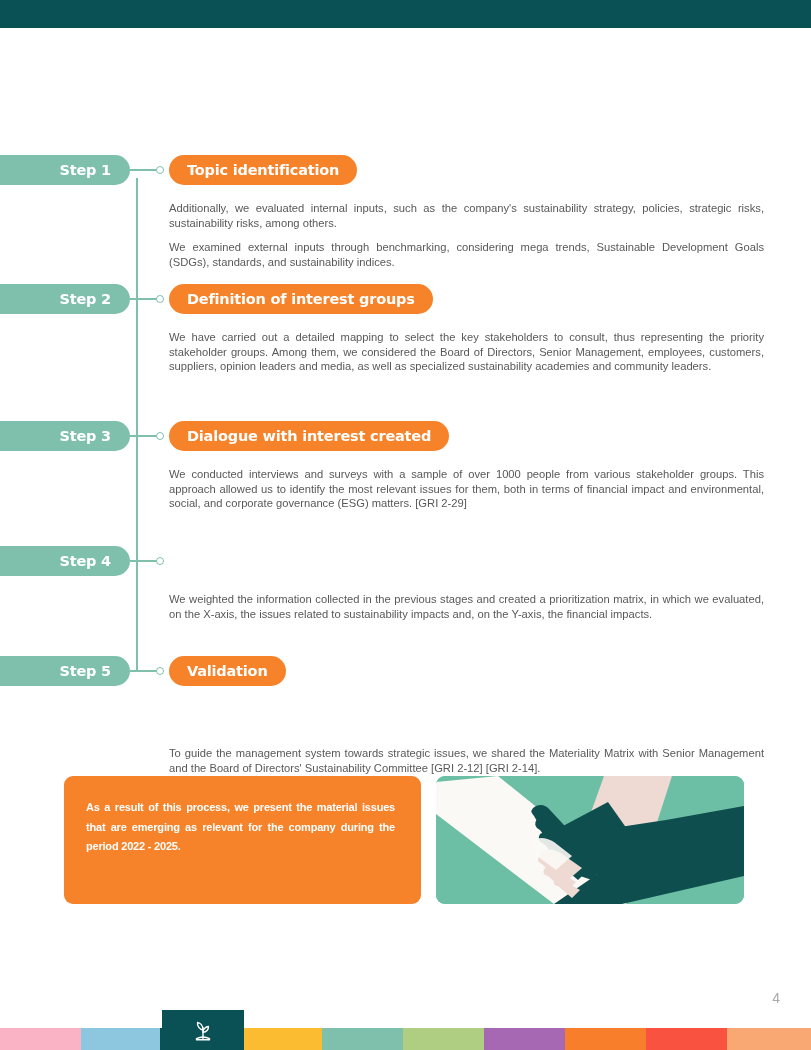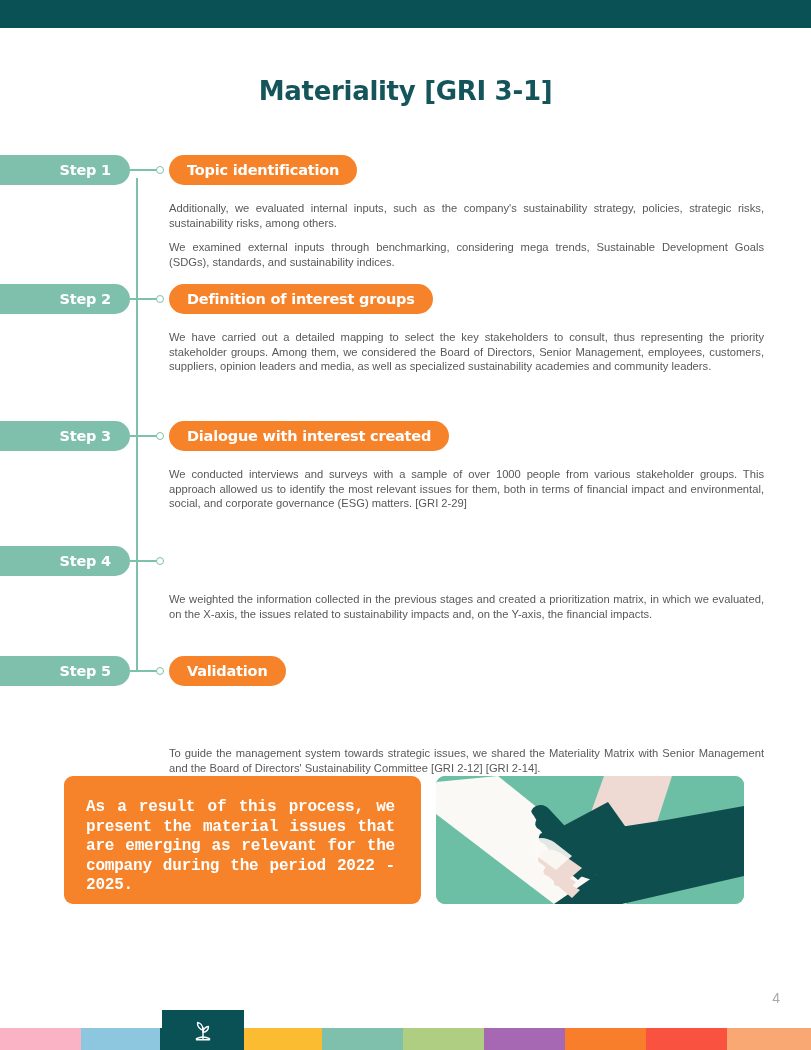--- a/index.html
+++ b/index.html
@@ -142,22 +142,22 @@
     left: 64px;
     top: 776px;
     width: 357px;
     height: 128px;
     background: #F6822A;
     border-radius: 9px;
     padding: 22px 26px 0 22px;
   }
 
   .result-card .result-text {
-    font-family: Liberation Mono, monospace;
-    font-size: 16px;
+    font-family: Liberation Sans, sans-serif;
+    font-size: 11px;
     line-height: 19.5px;
     font-weight: bold;
     color: #ffffff;
     text-align: justify;
     letter-spacing: -0.2px;
   }
 
   .photo-card {
     position: absolute;
     left: 436px;
@@ -203,21 +203,20 @@
   }
   .footer-logo svg { width: 26px; height: 26px; display: block; }
 </style>
 </head>
 <body>
 
 <div class="page">
 
   <div class="top-bar"></div>
 
-  <div class="page-title">Materiality [GRI 3-1]</div>
 
   <div class="timeline-rule"></div>
 
   <div class="step-block" style="top:155px;">
     <div class="step-head">
       <div class="step-pill">Step 1</div>
       <div class="step-connector"></div>
       <div class="step-dot"></div>
       <div class="step-chip">Topic identification</div>
     </div>

